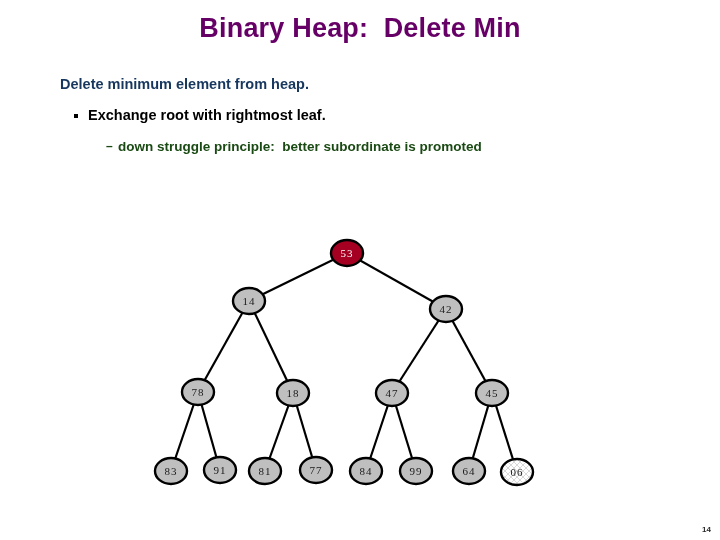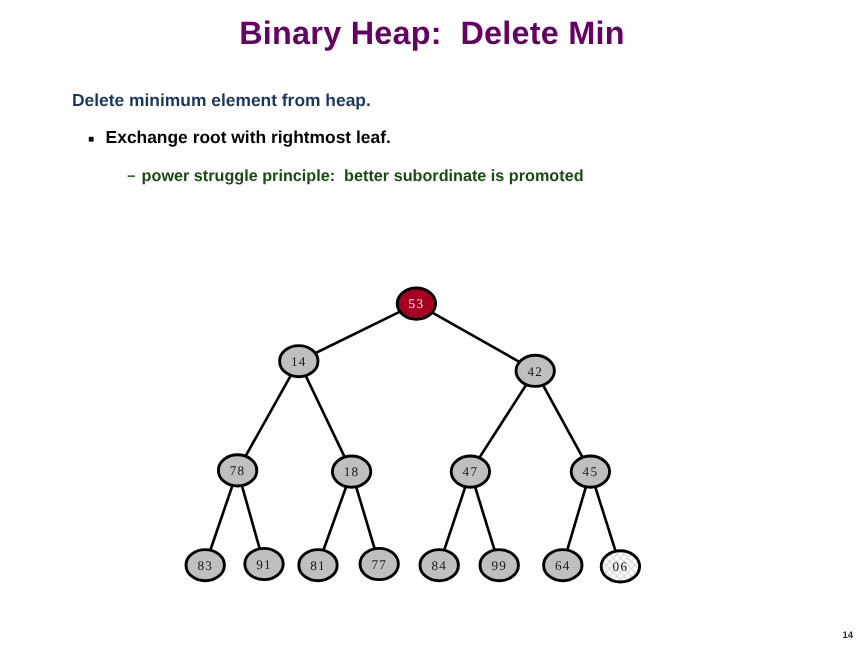--- a/index.html
+++ b/index.html
@@ -139,21 +139,21 @@
     <div class="bullet-row">
       <span class="bullet-marker">
           <span class="sq"></span>
         </span>
       <span class="bullet-text">Exchange root with rightmost leaf.</span>
     </div>
 
 
     <div class="subbullet-row">
       <span class="dash-marker">–</span>
-      <span class="subbullet-text">power struggle principle:  better subordinate is promoted</span>
+      <span class="subbullet-text">down struggle principle:  better subordinate is promoted</span>
     </div>
 
   </div>
 
   <div class="tree-wrap">
     <svg id="tree-svg" width="720" height="540" viewBox="0 0 720 540" xmlns="http://www.w3.org/2000/svg">
       <defs>
         <pattern id="hatch" width="6" height="6" patternUnits="userSpaceOnUse">
           <rect width="6" height="6" fill="#ffffff"></rect>
           <path d="M0,6 L6,0 M-1,1 L1,-1 M5,7 L7,5" stroke="#d8d8d8" stroke-width="1"></path>

